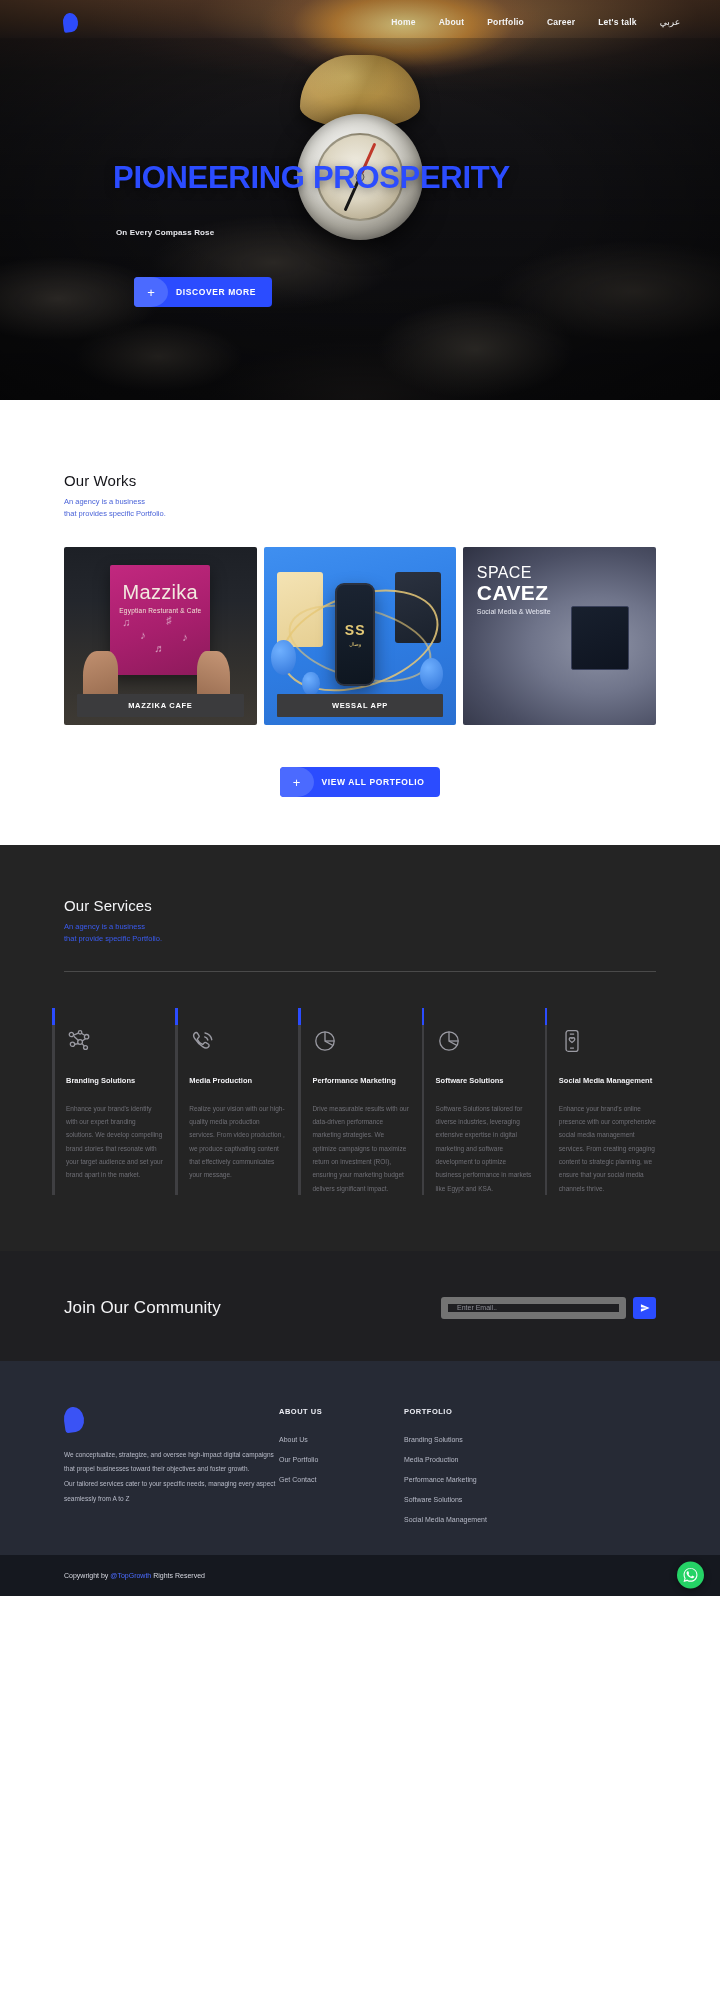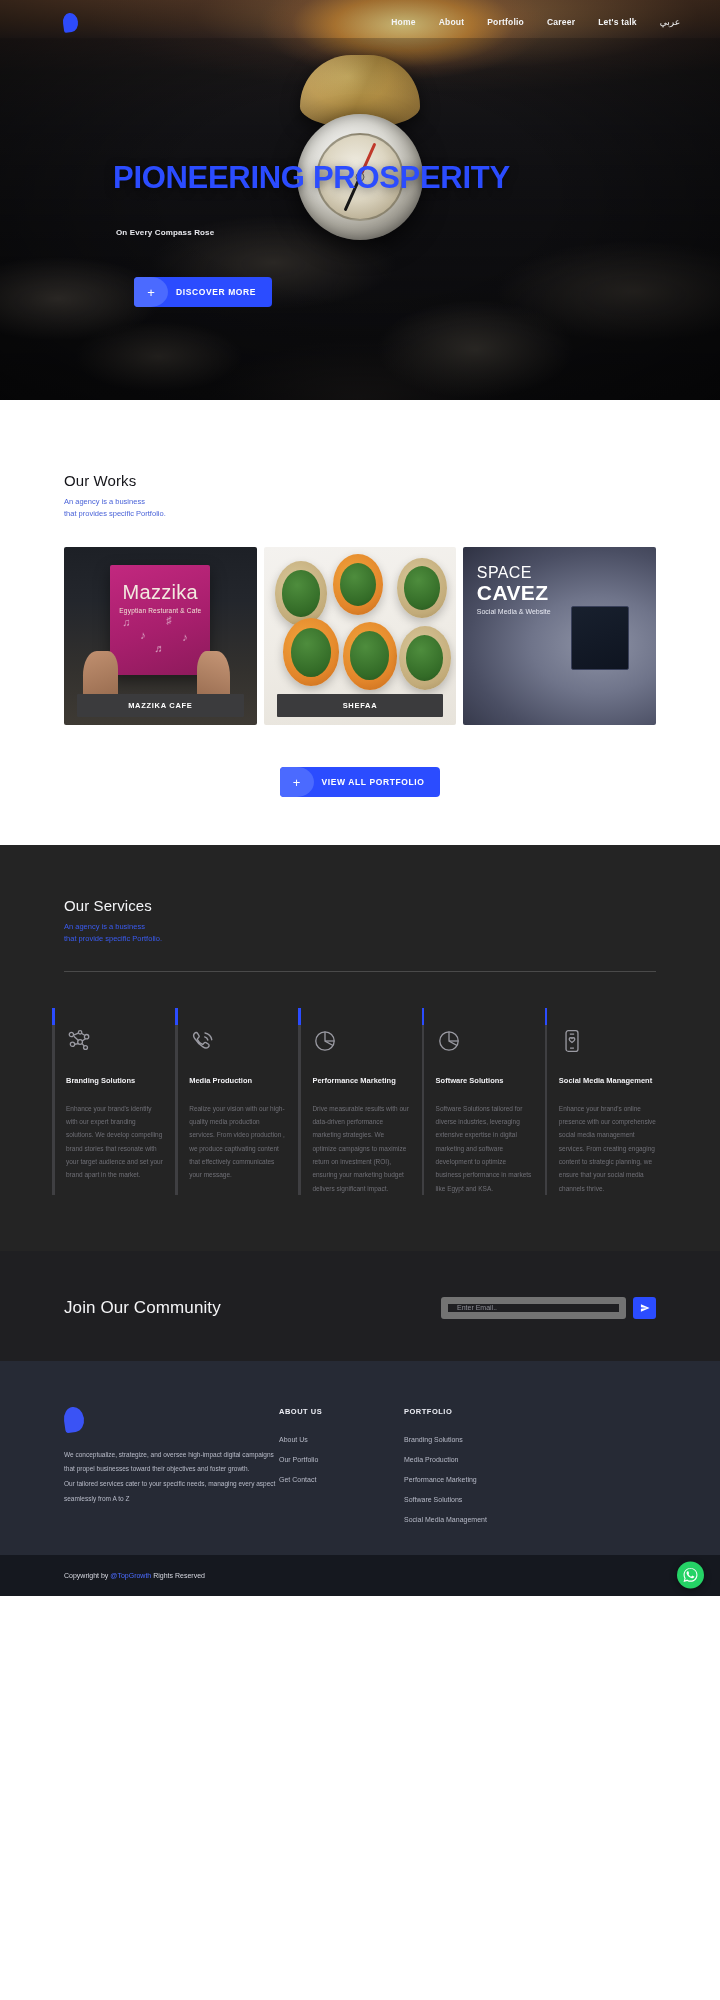--- a/index.html
+++ b/index.html
@@ -309,42 +309,35 @@
           <span style="left:56%;top:44%">♯</span>
           <span style="left:72%;top:60%">♪</span>
           <span style="left:44%;top:70%">♬</span>
         </div>
       </div>
       <div class="hand-l"></div>
       <div class="hand-r"></div>
       <div class="card-label">MAZZIKA CAFE</div>
     </div>
 
-    <div class="card c2">
-      <div class="jar g" style="left:6%;top:8%;width:27%;height:36%;">
-          <div class="lid"></div>
-        </div>
-      <div class="jar o" style="left:36%;top:4%;width:26%;height:34%;">
-          <div class="lid"></div>
-        </div>
-      <div class="jar g" style="right:5%;top:6%;width:26%;height:34%;">
-          <div class="lid"></div>
-        </div>
-      <div class="jar o" style="left:10%;top:40%;width:29%;height:38%;">
-          <div class="lid"></div>
-        </div>
-      <div class="jar o" style="left:41%;top:42%;width:28%;height:38%;">
-          <div class="lid"></div>
-        </div>
-      <div class="jar g" style="right:3%;top:44%;width:27%;height:36%;">
-          <div class="lid"></div>
-        </div>
-      <div class="card-label">SHEFAA</div>
-    </div>
-
+
+    <div class="card c3">
+      <div class="sscard"></div>
+      <div class="sscard2"></div>
+      <div class="ring"></div>
+      <div class="ring2"></div>
+      <div class="bub" style="left:4%;top:52%;width:13%;height:20%;"></div>
+      <div class="bub" style="left:20%;top:70%;width:9%;height:13%;"></div>
+      <div class="bub" style="right:7%;top:62%;width:12%;height:18%;"></div>
+      <div class="phone">
+        <div class="ss">SS</div>
+        <div class="ar">وصال</div>
+      </div>
+      <div class="card-label">WESSAL APP</div>
+    </div>
 
     <div class="card c4">
       <div class="c4-txt">
         <div class="t1">SPACE</div>
         <div class="t2">CAVEZ</div>
         <div class="t3">Social Media &amp; Website</div>
       </div>
       <div class="c4-screen"></div>
     </div>
   </div>

